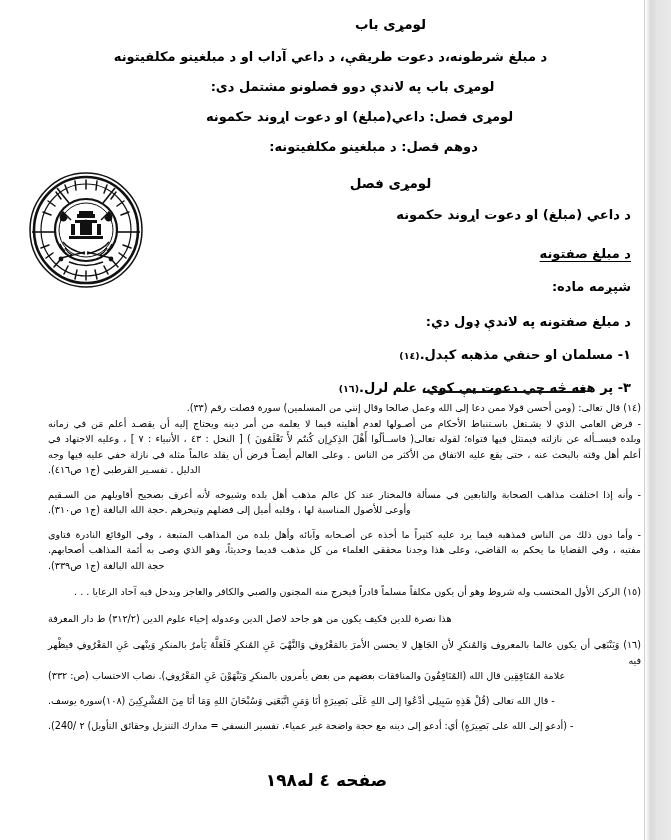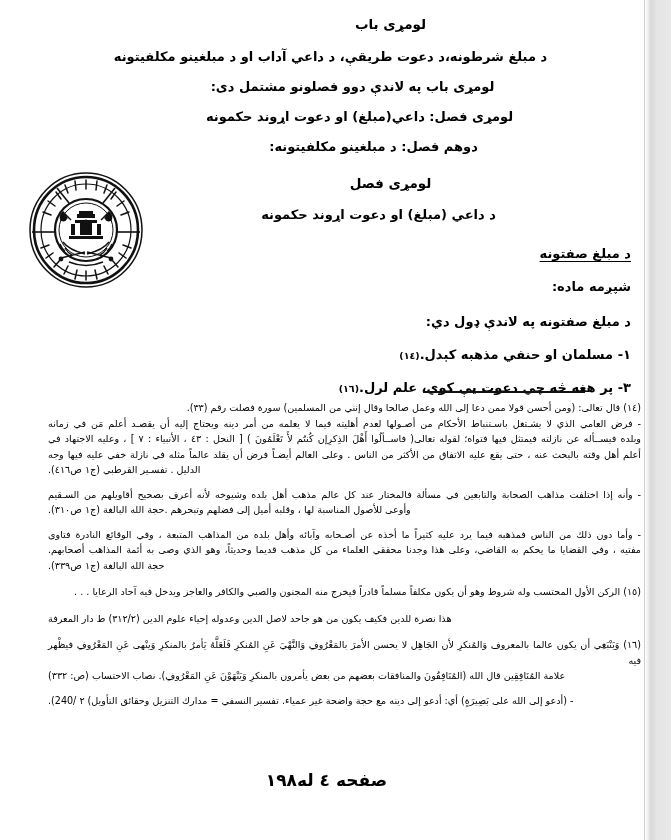--- a/index.html
+++ b/index.html
@@ -184,21 +184,21 @@
     <span class="ln subtitle-wide" style="text-align:center; padding-left:0;">د مبلغ شرطونه،د دعوت طریقې، د داعي آداب او د مبلغینو مکلفیتونه</span>
 
     <span class="ln line-reg" style="text-align:center; padding-left:44px;">لومړی باب په لاندې دوو فصلونو مشتمل دی:</span>
 
     <span class="ln line-reg" style="text-align:center; padding-left:58px;">لومړی فصل: داعي(مبلغ) او دعوت اړوند حکمونه</span>
 
     <span class="ln line-reg" style="text-align:center; padding-left:86px;">دوهم فصل:  د مبلغینو مکلفیتونه:</span>
 
     <span class="ln section-title ctr-mid">لومړی فصل</span>
 
-    <span class="ln section-sub" style="text-align:center; padding-left:96px;">د داعي (مبلغ) او دعوت اړوند حکمونه</span>
+    <span class="ln section-sub" style="padding-left:96px;">د داعي (مبلغ) او دعوت اړوند حکمونه</span>
 
     <span class="ln heading-right underlined">د مبلغ صفتونه</span>
 
     <span class="ln heading-right2">شپږمه ماده:</span>
 
     <span class="ln intro-line">د مبلغ صفتونه په لاندې ډول دي:</span>
 
     <span class="ln list-item">
       <span>۱-</span>
       <span>مسلمان او حنفي مذهبه کېدل.</span><span class="supref">(۱٤)</span>
@@ -315,20 +315,23 @@
 
     <div class="fn-group fn-gap-lg">
       <span class="fn-line last-left">هذا نصرة للدين فكيف يكون من هو جاحد لاصل الدين وعدوله إحياء علوم الدين (٣١٢/٢) ط دار المعرفة</span>
     </div>
 
     <div class="fn-group fn-gap-lg">
       <span class="fn-line">(١٦) وَيَنْبَغِي أن يكون عالما بالمعروف وَالمُنكرِ لأن الجَاهِل لا يحسن الأمرَ بالمَعْرُوفِ وَالنَّهْيَ عَنِ المُنكرِ فَلَعَلَّهُ يَأمرُ بالمنكرِ وَينْهى عَنِ المَعْرُوفِ فيظْهر فيه</span>
       <span class="fn-line last-left">علامة المُنَافِقِين قال الله (المُنَافِقُونَ والمنافقات بعضهم من بعض يأمرون بالمنكرِ وَيَنْهَوْنَ عَنِ المَعْرُوفِ). نصاب الاحتساب (ص: ٣٣٢)</span>
     </div>
 
+    <div class="fn-group fn-gap-md">
+      <span class="fn-line last-left">- قال الله تعالى (قُلْ هَذِهِ سَبِيلِي أدْعُوا إلى اللهِ عَلَى بَصِيرَةٍ أنَا وَمَنِ اتَّبَعَنِي وَسُبْحَانَ اللهِ وَمَا أنَا مِنَ المُشْرِكِينَ (١٠٨)سورة يوسف.</span>
+    </div>
 
     <div class="fn-group">
       <span class="fn-line last-left">- (أدعو إلى الله على بَصِيرَةٍ) أي: أدعو إلى دينه مع حجة واضحة غير عمياء. تفسير النسفي = مدارك التنزيل وحقائق التأويل) ٢ /240).</span>
     </div>
   </div>
 
   <div id="page-footer">صفحه ٤ له١٩٨</div>
 
 </div>
 

